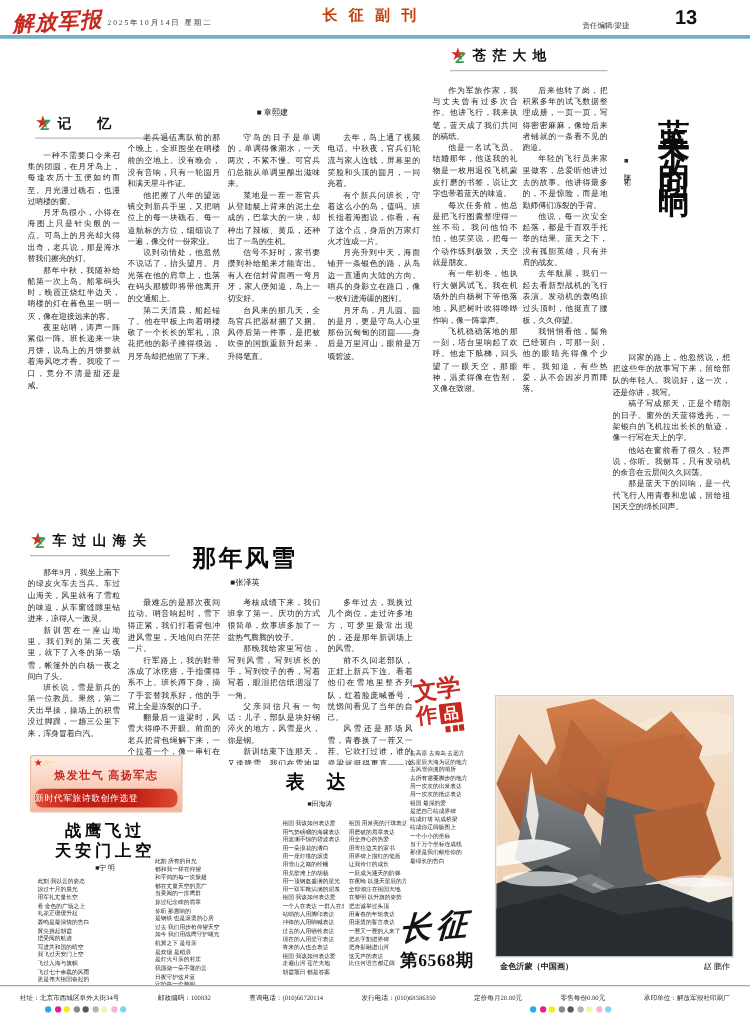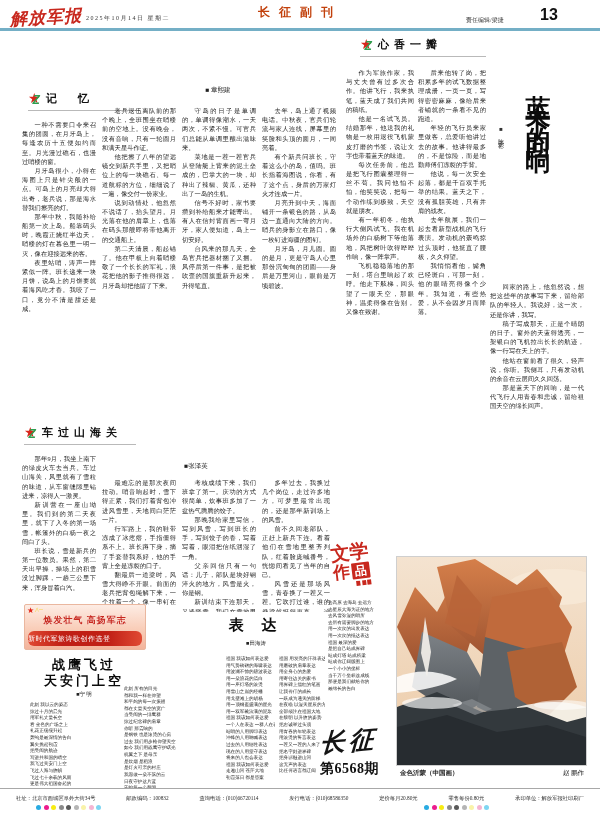--- a/index.html
+++ b/index.html
@@ -121,21 +121,21 @@
   <div class="abs col" style="left:262px;top:106px;width:74px;height:318px;">
       <div class="para">去年，岛上通了视频电话。中秋夜，官兵们轮流与家人连线，屏幕里的笑脸和头顶的圆月，一同亮着。</div>
       <div class="para">有个新兵问班长，守着这么小的岛，值吗。班长指着海图说，你看，有了这个点，身后的万家灯火才连成一片。</div>
       <div class="para">月亮升到中天，海面铺开一条银色的路，从岛边一直通向大陆的方向。哨兵的身影立在路口，像一枚钉进海疆的图钉。</div>
       <div class="para">月牙岛，月儿圆。圆的是月，更是守岛人心里那份沉甸甸的团圆——身后是万里河山，眼前是万顷碧波。</div>
     </div>
 
   <div class="abs sec-tag" style="left:360px;top:36px;width:126px;">
     <span class="star">★</span>
     <span class="zmark">Z</span>
-    <span class="tag-label">心香一瓣</span>
+    <span class="tag-label">苍茫大地</span>
   </div>
   <div class="abs col" style="left:346px;top:68px;width:68px;height:482px;">
       <div class="para">作为军旅作家，我与丈夫曾有过多次合作。他讲飞行，我来执笔，蓝天成了我们共同的稿纸。</div>
       <div class="para">他是一名试飞员。结婚那年，他送我的礼物是一枚用退役飞机蒙皮打磨的书签，说让文字也带着蓝天的味道。</div>
       <div class="para">每次任务前，他总是把飞行图囊整理得一丝不苟。我问他怕不怕，他笑笑说，把每一个动作练到极致，天空就是朋友。</div>
       <div class="para">有一年初冬，他执行大侧风试飞。我在机场外的白杨树下等他落地，风把树叶吹得哗哗作响，像一阵掌声。</div>
       <div class="para">飞机稳稳落地的那一刻，塔台里响起了欢呼。他走下舷梯，回头望了一眼天空，那眼神，温柔得像在告别，又像在致谢。</div>
     </div>
   <div class="abs col" style="left:418px;top:68px;width:68px;height:482px;">
       <div class="para">后来他转了岗，把积累多年的试飞数据整理成册，一页一页，写得密密麻麻，像给后来者铺就的一条看不见的跑道。</div>
@@ -153,20 +153,21 @@
       <div class="para">稿子写成那天，正是个晴朗的日子。窗外的天蓝得透亮，一架银白的飞机拉出长长的航迹，像一行写在天上的字。</div>
       <div class="para">他站在窗前看了很久，轻声说，你听。我侧耳，只有发动机的余音在云层间久久回荡。</div>
       <div class="para">那是蓝天下的回响，是一代代飞行人用青春和忠诚，留给祖国天空的绵长回声。</div>
     </div>
 
   <div class="abs sec-tag" style="left:24px;top:424px;width:112px;">
     <span class="star">★</span>
     <span class="zmark">Z</span>
     <span class="tag-label">车过山海关</span>
   </div>
+  <div class="abs art-title-sm" style="left:146px;top:434px;width:100px;">那年风雪</div>
   <div class="abs art-author" style="left:146px;top:462px;width:100px;">■张泽英</div>
   <div class="abs col" style="left:22px;top:454px;width:74px;height:146px;">
       <div class="para">那年9月，我坐上南下的绿皮火车去当兵。车过山海关，风里就有了雪粒的味道，从车窗缝隙里钻进来，凉得人一激灵。</div>
       <div class="para">新训营在一座山坳里。我们到的第二天夜里，就下了入冬的第一场雪，帐篷外的白杨一夜之间白了头。</div>
       <div class="para">班长说，雪是新兵的第一位教员。果然，第二天出早操，操场上的积雪没过脚踝，一趟三公里下来，浑身冒着白汽。</div>
     </div>
   <div class="abs col" style="left:102px;top:478px;width:74px;height:134px;">
       <div class="para">最难忘的是那次夜间拉动。哨音响起时，雪下得正紧，我们打着背包冲进风雪里，天地间白茫茫一片。</div>
       <div class="para">行军路上，我的鞋带冻成了冰疙瘩，手指僵得系不上。班长蹲下身，摘了手套替我系好，他的手背上全是冻裂的口子。</div>
       <div class="para">翻最后一道梁时，风雪大得睁不开眼。前面的老兵把背包绳解下来，一个拉着一个，像一串钉在山脊上的铆钉。</div>

